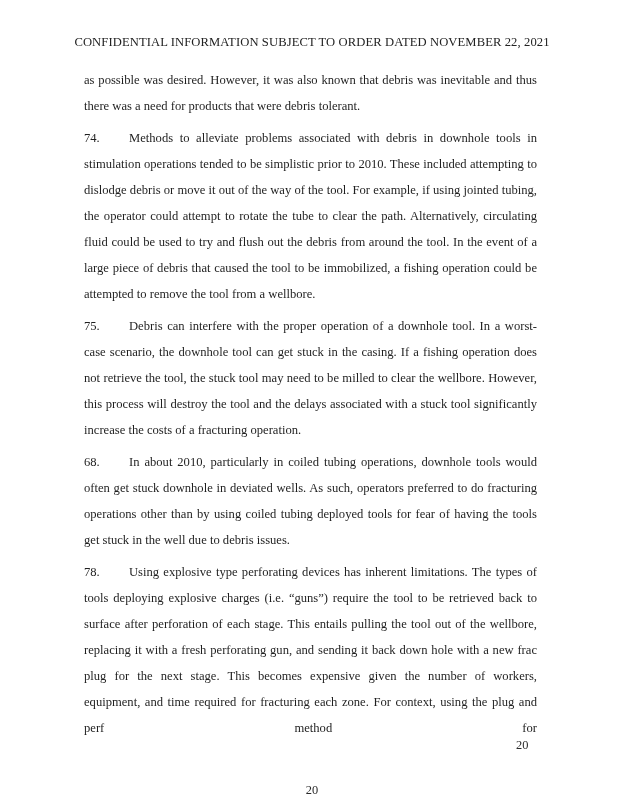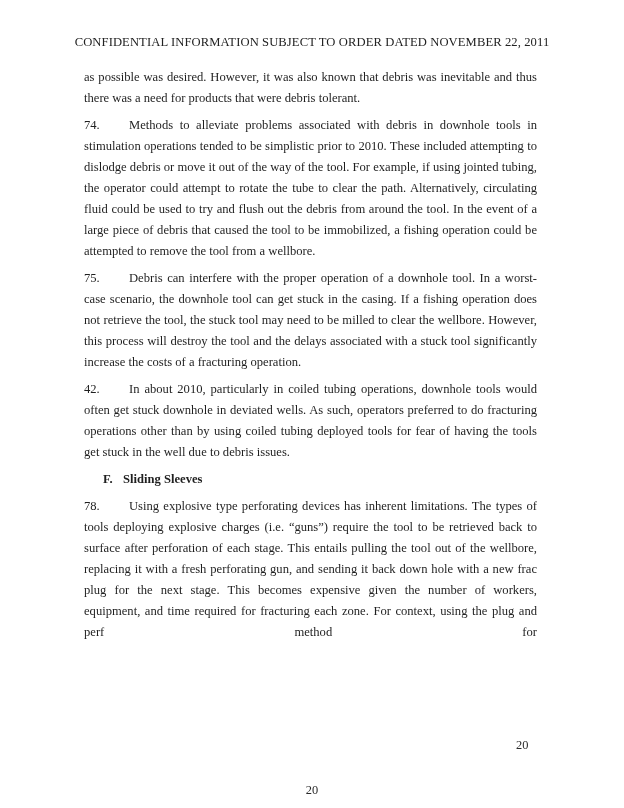--- a/index.html
+++ b/index.html
@@ -27,21 +27,21 @@
     letter-spacing: 0.1px;
     color: #222;
     white-space: nowrap;
   }
   .doc-body {
     position: absolute;
     top: 67px;
     left: 84px;
     width: 453px;
     font-size: 12.6px;
-    line-height: 21px;
+    line-height: 26px;
     text-align: justify;
     color: #1f1f1f;
   }
   .doc-body p {
     margin: 6px 0 0 0;
     padding: 0;
   }
   .doc-body p:first-child {
     margin-top: 0;
   }
@@ -76,28 +76,27 @@
     text-align: center;
     font-size: 12.4px;
     color: #2a2a2a;
   }
 </style>
 </head>
 <body>
 
 <div class="page">
 
-  <div class="doc-header">CONFIDENTIAL INFORMATION SUBJECT TO ORDER DATED NOVEMBER 22, 2011</div>
+  <div class="doc-header">CONFIDENTIAL INFORMATION SUBJECT TO ORDER DATED NOVEMBER 22, 2021</div>
 
   <div class="doc-body">
       <p class="para">as possible was desired. However, it was also known that debris was inevitable and thus there was a need for products that were debris tolerant.</p>
       <p class="para"><span class="pnum">74.</span>Methods to alleviate problems associated with debris in downhole tools in stimulation operations tended to be simplistic prior to 2010. These included attempting to dislodge debris or move it out of the way of the tool. For example, if using jointed tubing, the operator could attempt to rotate the tube to clear the path. Alternatively, circulating fluid could be used to try and flush out the debris from around the tool. In the event of a large piece of debris that caused the tool to be immobilized, a fishing operation could be attempted to remove the tool from a wellbore.</p>
       <p class="para"><span class="pnum">75.</span>Debris can interfere with the proper operation of a downhole tool. In a worst-case scenario, the downhole tool can get stuck in the casing. If a fishing operation does not retrieve the tool, the stuck tool may need to be milled to clear the wellbore. However, this process will destroy the tool and the delays associated with a stuck tool significantly increase the costs of a fracturing operation.</p>
-      <p class="para"><span class="pnum">42.</span>In about 2010, particularly in coiled tubing operations, downhole tools would often get stuck downhole in deviated wells. As such, operators preferred to do fracturing operations other than by using coiled tubing deployed tools for fear of having the tools get stuck in the well due to debris issues.</p>
-      <p class="section-heading"><span class="sec-label">F.</span><span>Sliding Sleeves</span></p>
+      <p class="para"><span class="pnum">68.</span>In about 2010, particularly in coiled tubing operations, downhole tools would often get stuck downhole in deviated wells. As such, operators preferred to do fracturing operations other than by using coiled tubing deployed tools for fear of having the tools get stuck in the well due to debris issues.</p>
       <p class="para cont"><span class="pnum">78.</span>Using explosive type perforating devices has inherent limitations. The types of tools deploying explosive charges (i.e. “guns”) require the tool to be retrieved back to surface after perforation of each stage. This entails pulling the tool out of the wellbore, replacing it with a fresh perforating gun, and sending it back down hole with a new frac plug for the next stage. This becomes expensive given the number of workers, equipment, and time required for fracturing each zone. For context, using the plug and perf method for</p>
     </div>
 
   <div class="pagenum-right">20</div>
 
   <div class="pagenum-center">20</div>
 
 </div>
 
 </body></html>

